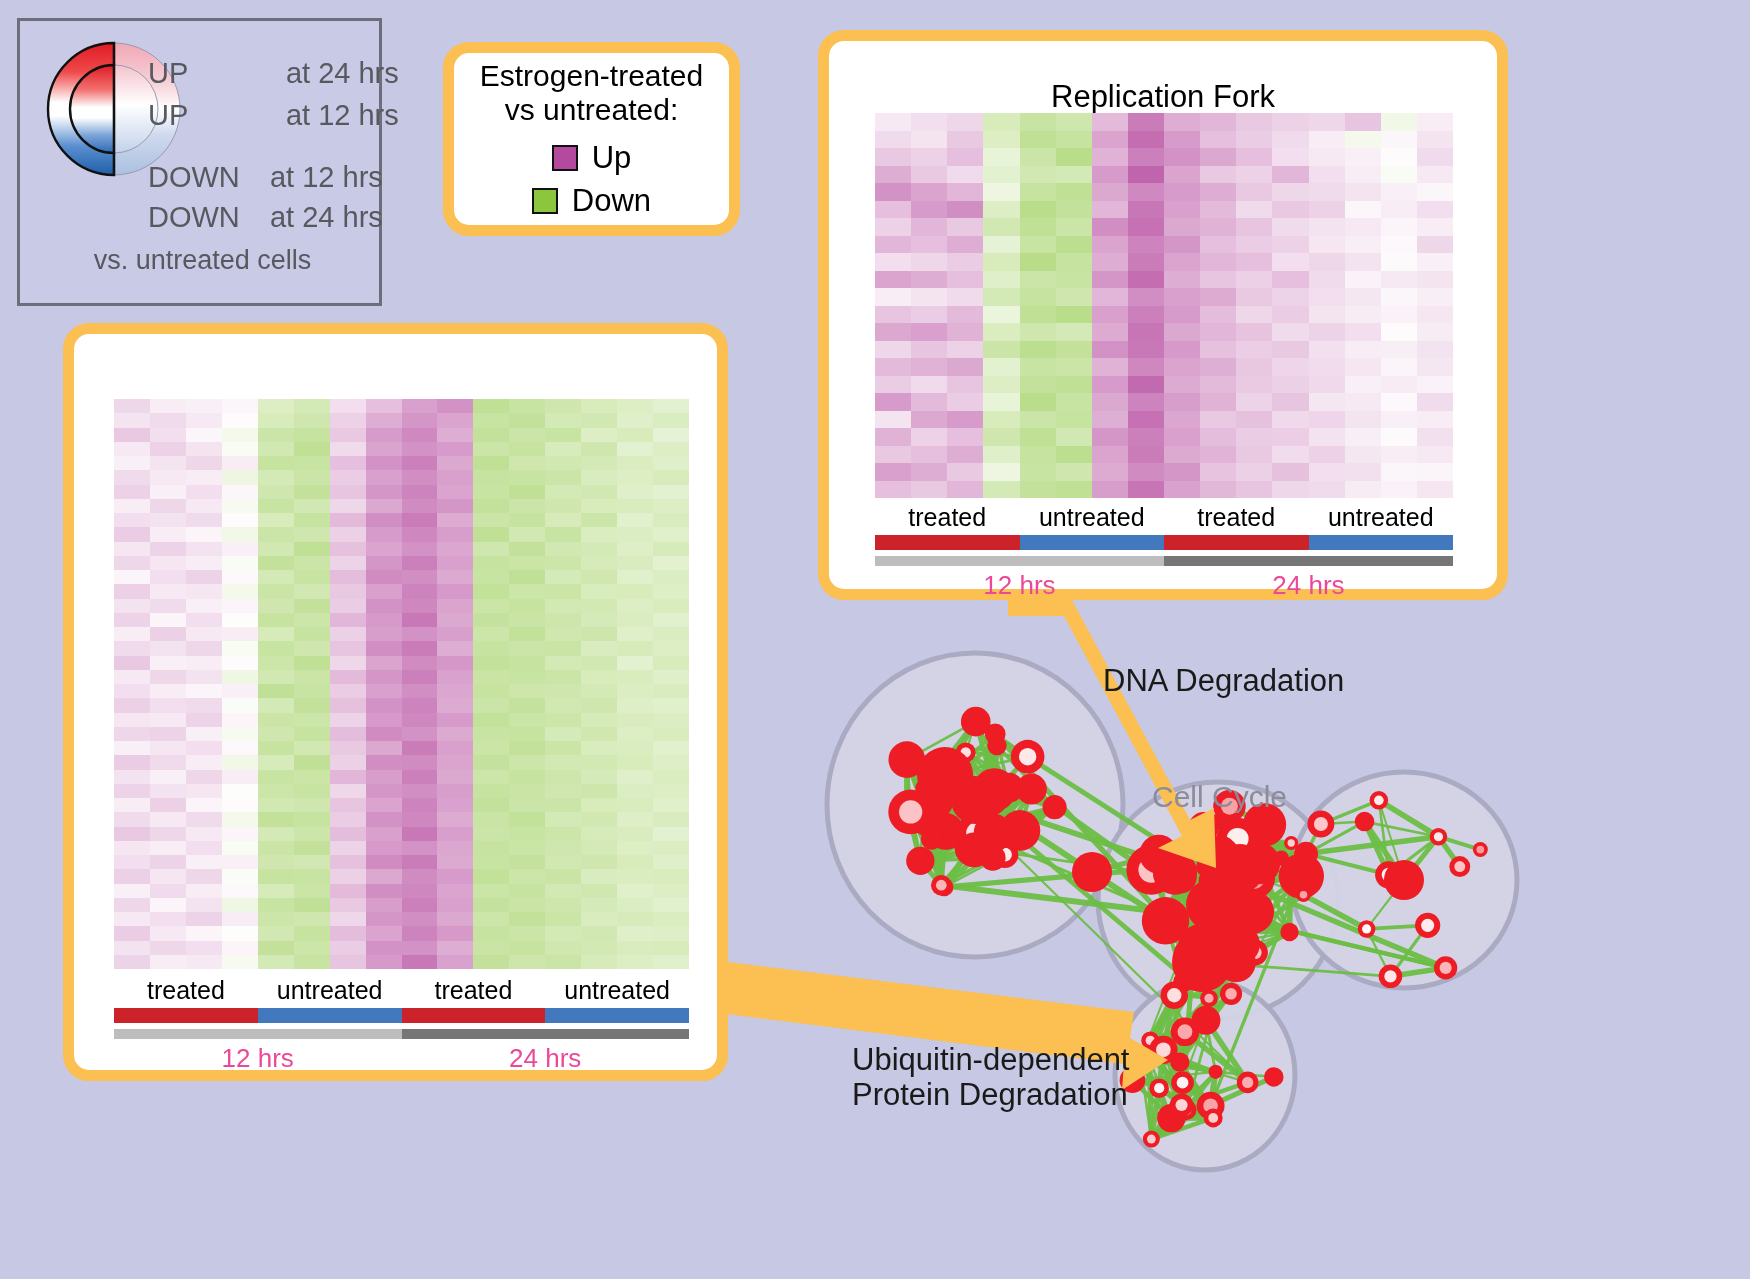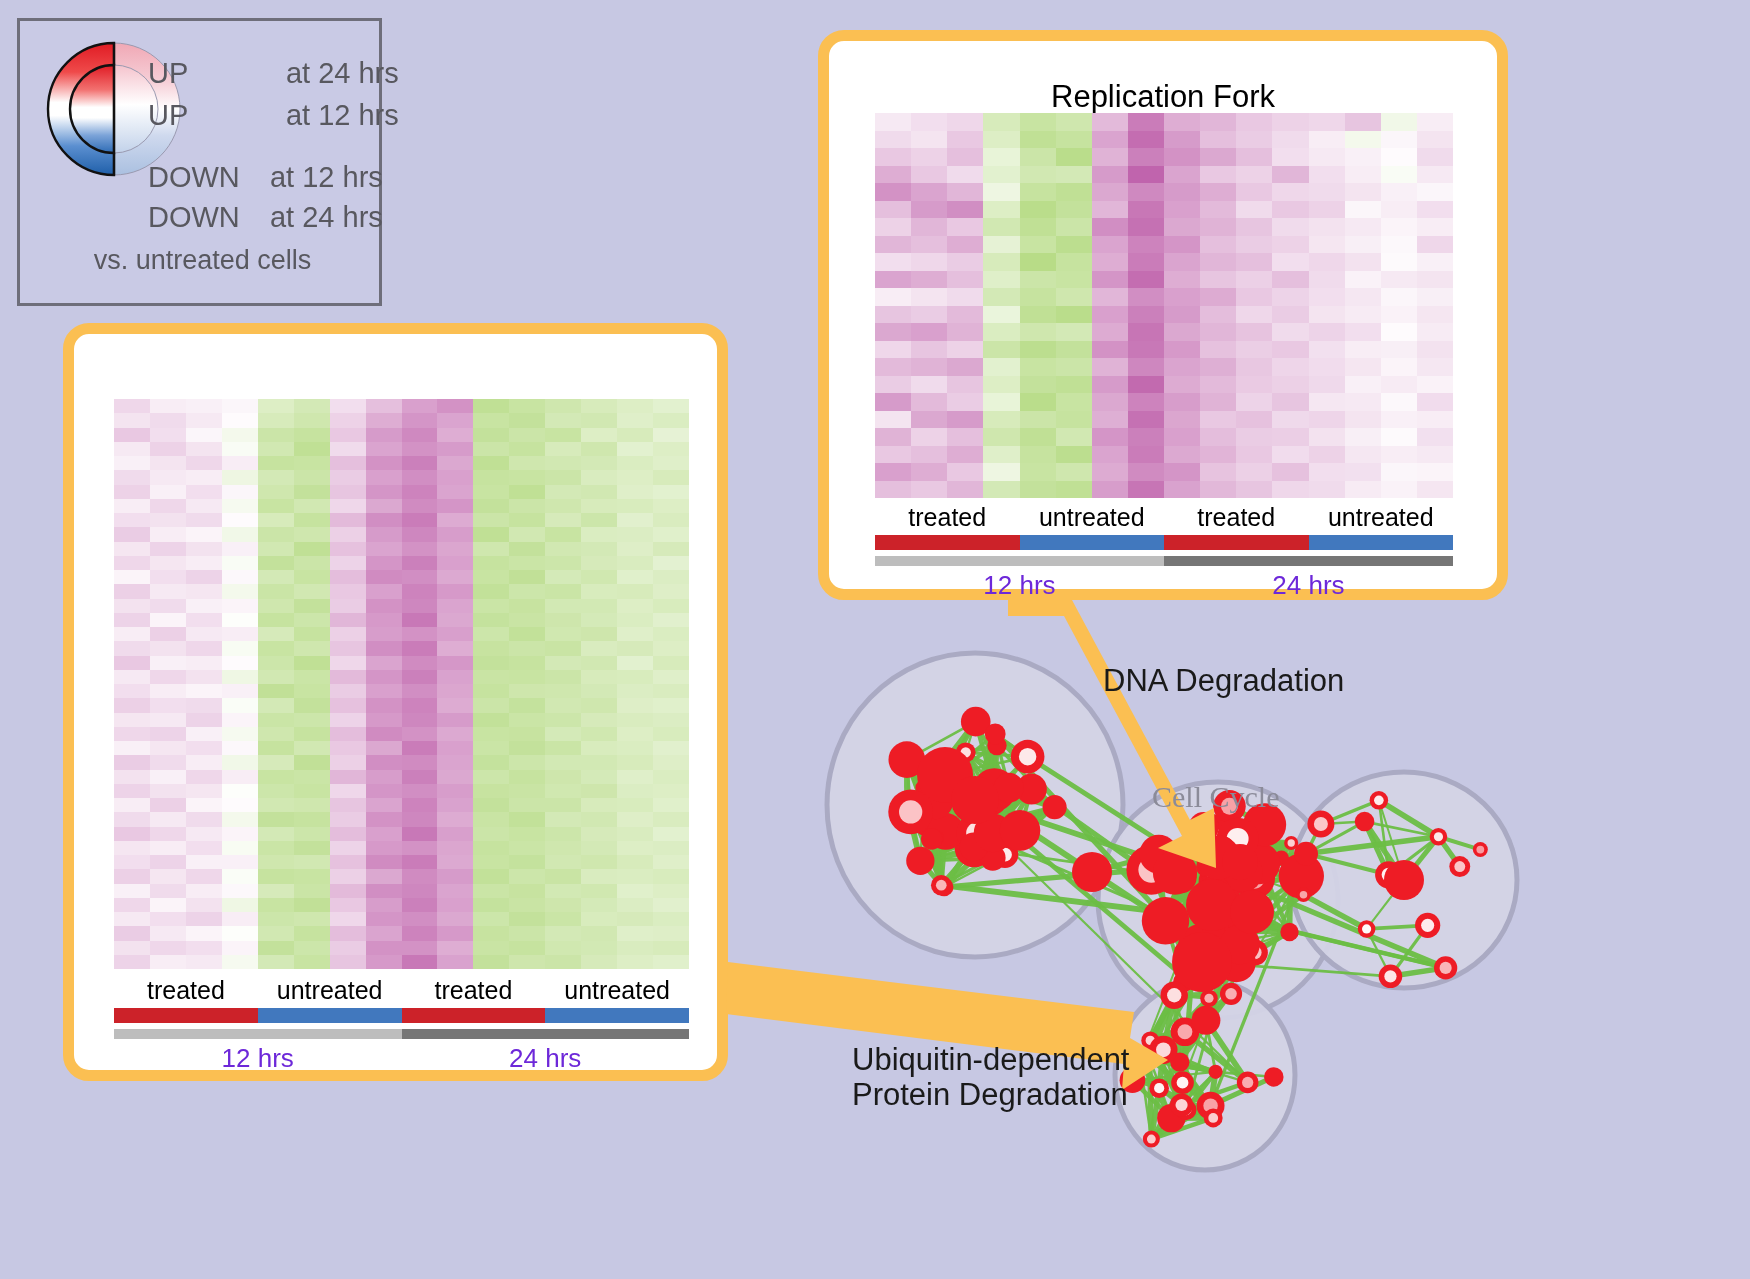--- a/index.html
+++ b/index.html
@@ -64,26 +64,26 @@
   .axis-labels{position:absolute;display:grid;grid-template-columns:repeat(4,1fr);}
   .axis-labels span{text-align:center;font-size:25px;color:#000;}
 
   .group-bar{position:absolute;display:grid;grid-template-columns:repeat(4,1fr);height:15px;}
   .group-bar i{display:block;height:100%;}
 
   .time-bar{position:absolute;display:grid;grid-template-columns:1fr 1fr;height:10px;}
   .time-bar i{display:block;height:100%;}
 
   .time-labels{position:absolute;display:grid;grid-template-columns:1fr 1fr;}
-  .time-labels span{text-align:center;font-size:26px;color:#6d28d9;}
+  .time-labels span{text-align:center;font-size:26px;color:#ec4899;}
 
   
   .net-label{position:absolute;white-space:pre-line;line-height:1.14;}
   #lbl-dna{left:1103px;top:663px;font-size:31px;color:#1a1a1a;}
-  #lbl-cc{left:1152px;top:780px;font-size:30px;color:#8b8b99;font-family:Liberation Serif, serif;}
+  #lbl-cc{left:1152px;top:780px;font-size:30px;color:#8b8b99;}
   #lbl-mt{left:1383px;top:978px;font-size:30px;color:#8b8b99;text-align:left;}
   #lbl-ub{left:852px;top:1042px;font-size:31px;color:#1a1a1a;}
 
   svg.layer{position:absolute;left:0;top:0;width:1750px;height:1279px;pointer-events:none;}
 </style>
 </head>
 <body>
 
 <div id="stage">
 
@@ -149,20 +149,38 @@
       <span>DOWN</span>
       <span style="display:inline-block;width:14px;"></span>
       <span>at 24 hrs</span>
     </div>
 
     <div class="legend-foot">
       <div>vs. untreated cells</div>
     </div>
   </div>
 
+  <div class="card" id="est-card">
+    <div id="est-inner">
+      <div id="est-title">
+        <div>Estrogen-treated</div>
+        <div>vs untreated:</div>
+      </div>
+      <div id="est-swatches">
+        <div class="sw-row">
+          <span class="swatch" id="sw-up" style="background: rgb(181, 73, 158);"></span>
+          <span class="sw-label">Up</span>
+        </div>
+        <div class="sw-row">
+          <span class="swatch" id="sw-down" style="background: rgb(140, 198, 62);"></span>
+          <span class="sw-label">Down</span>
+        </div>
+      </div>
+    </div>
+  </div>
 
   <div class="card" id="rep-card">
     <div class="panel-title">Replication Fork</div>
     <div class="heatgrid" id="rep-grid" style="left: 46px; top: 72px; width: 578px; height: 385px; grid-template-columns: repeat(16, 1fr); grid-template-rows: repeat(22, 1fr);">
         <div style="background: rgb(246, 233, 243);"></div>
         <div style="background: rgb(242, 222, 238);"></div>
         <div style="background: rgb(239, 215, 234);"></div>
         <div style="background: rgb(215, 235, 187);"></div>
         <div style="background: rgb(200, 228, 162);"></div>
         <div style="background: rgb(207, 231, 174);"></div>

